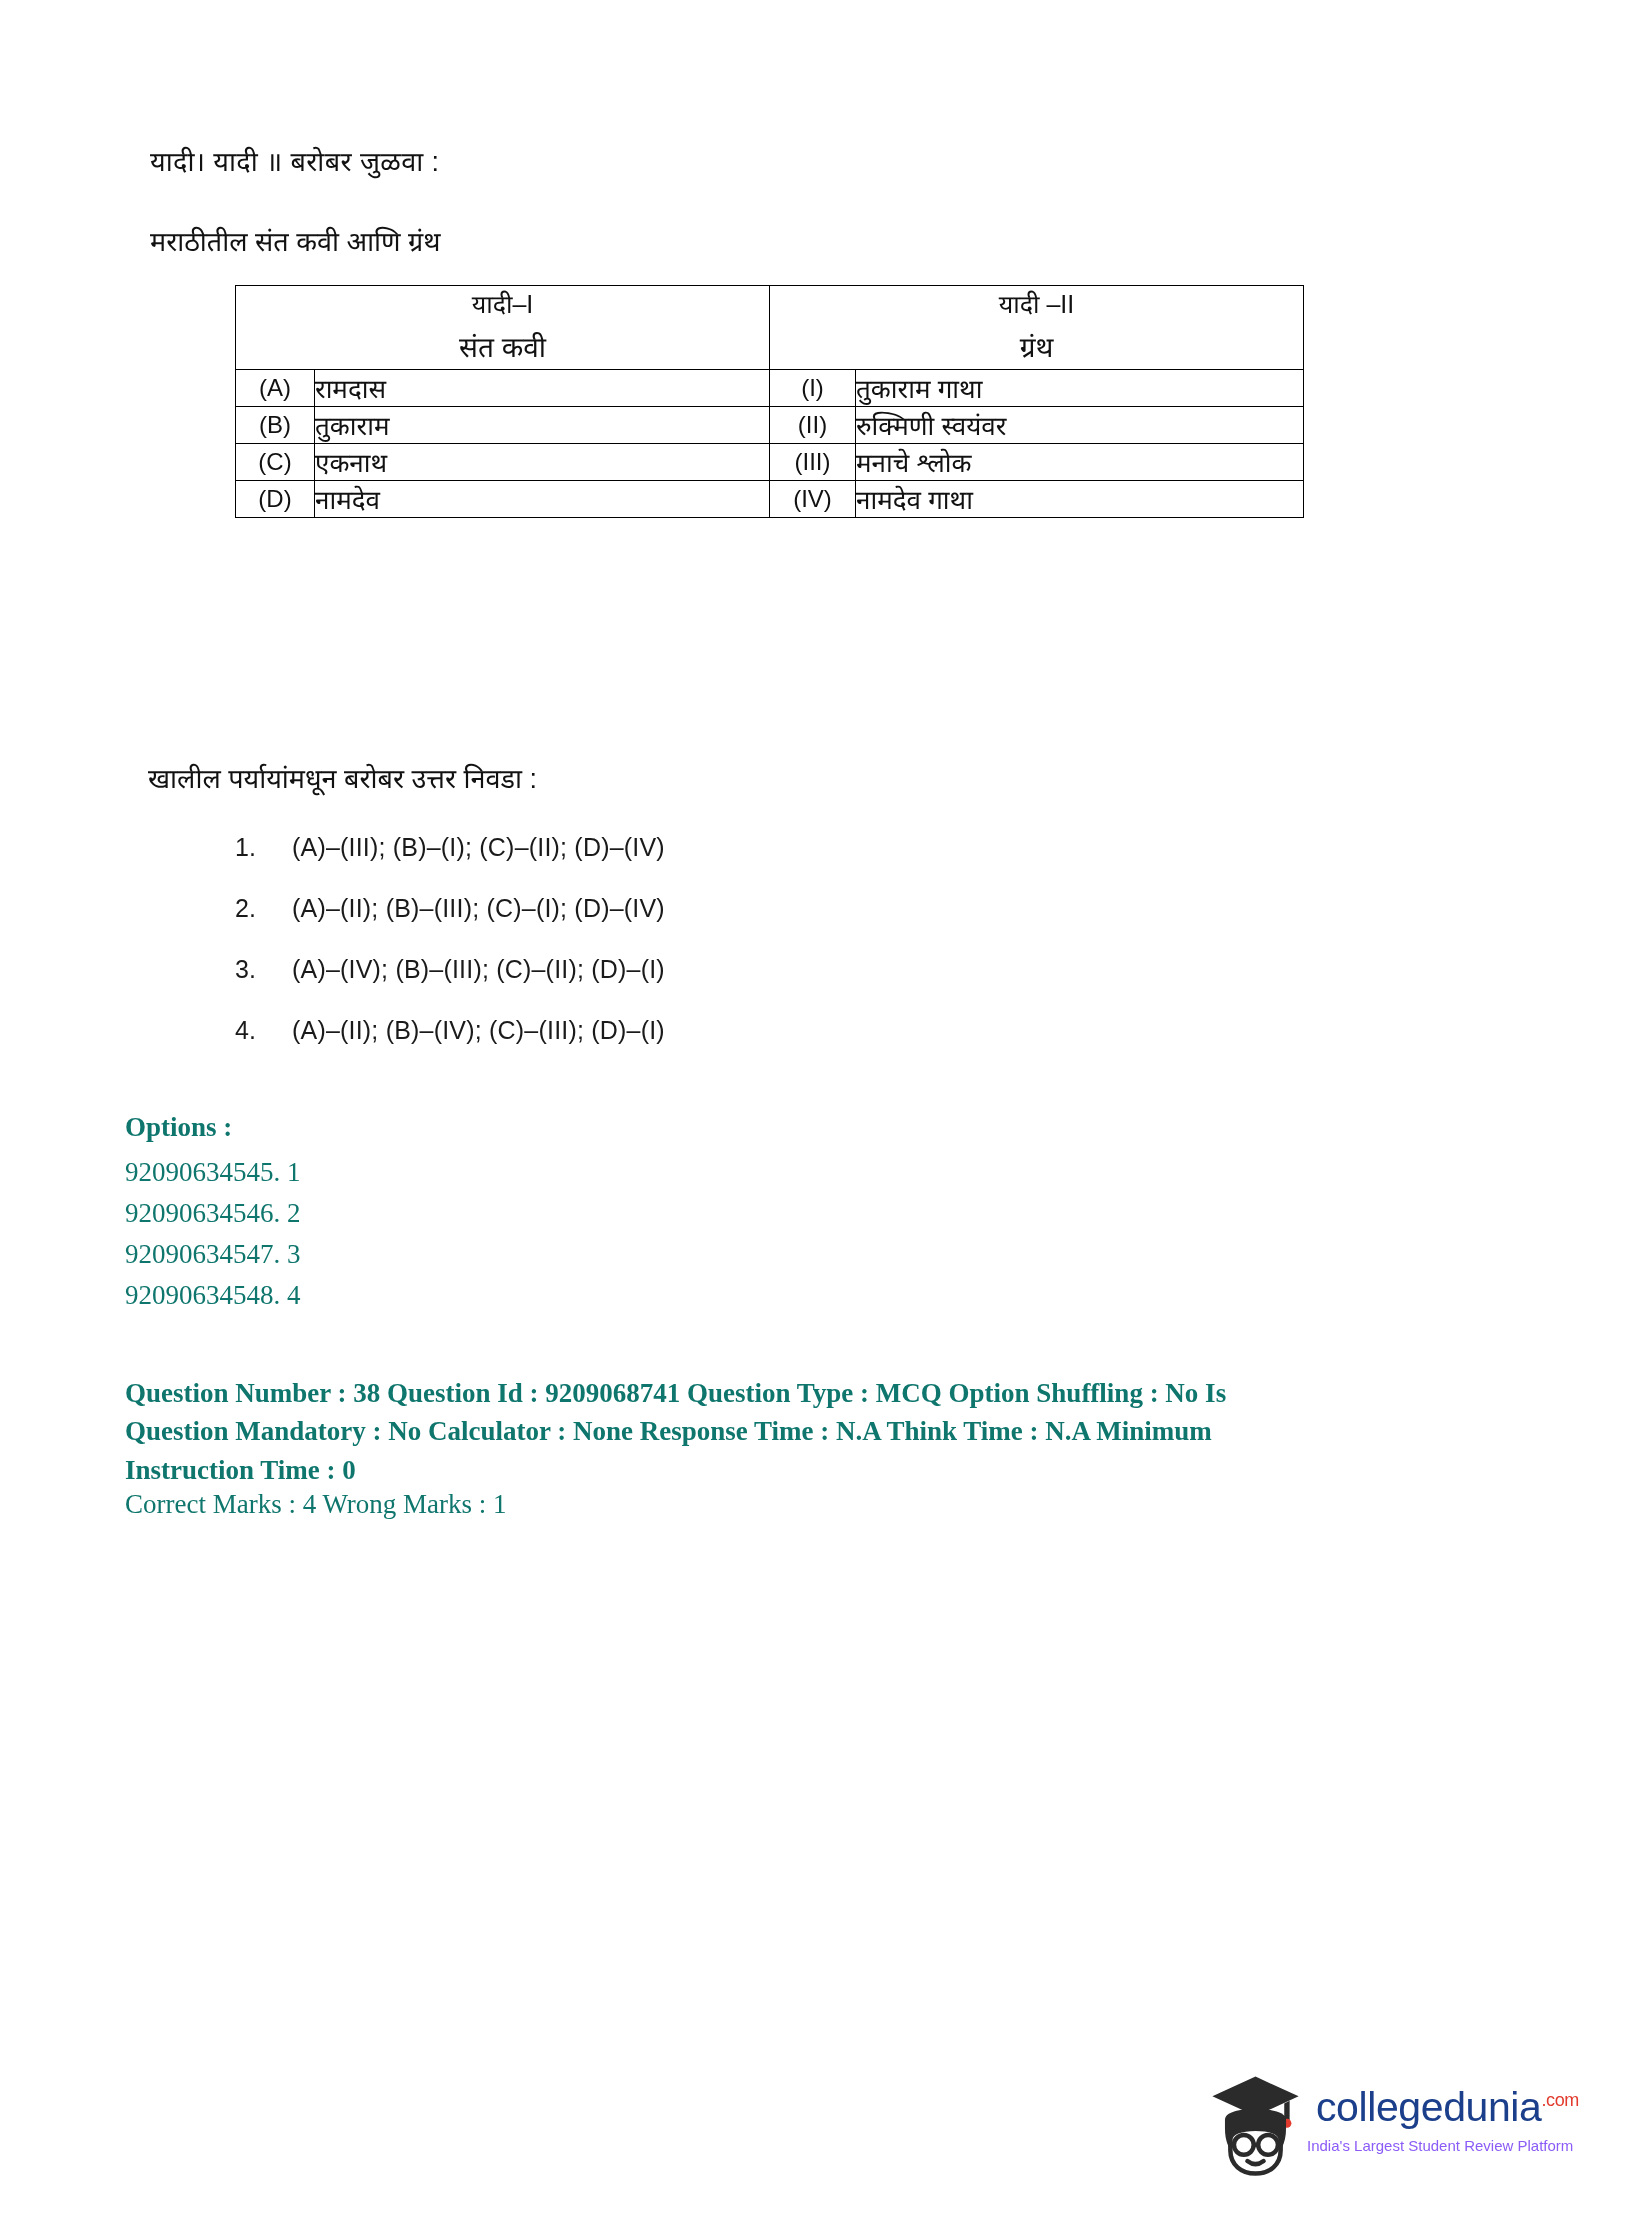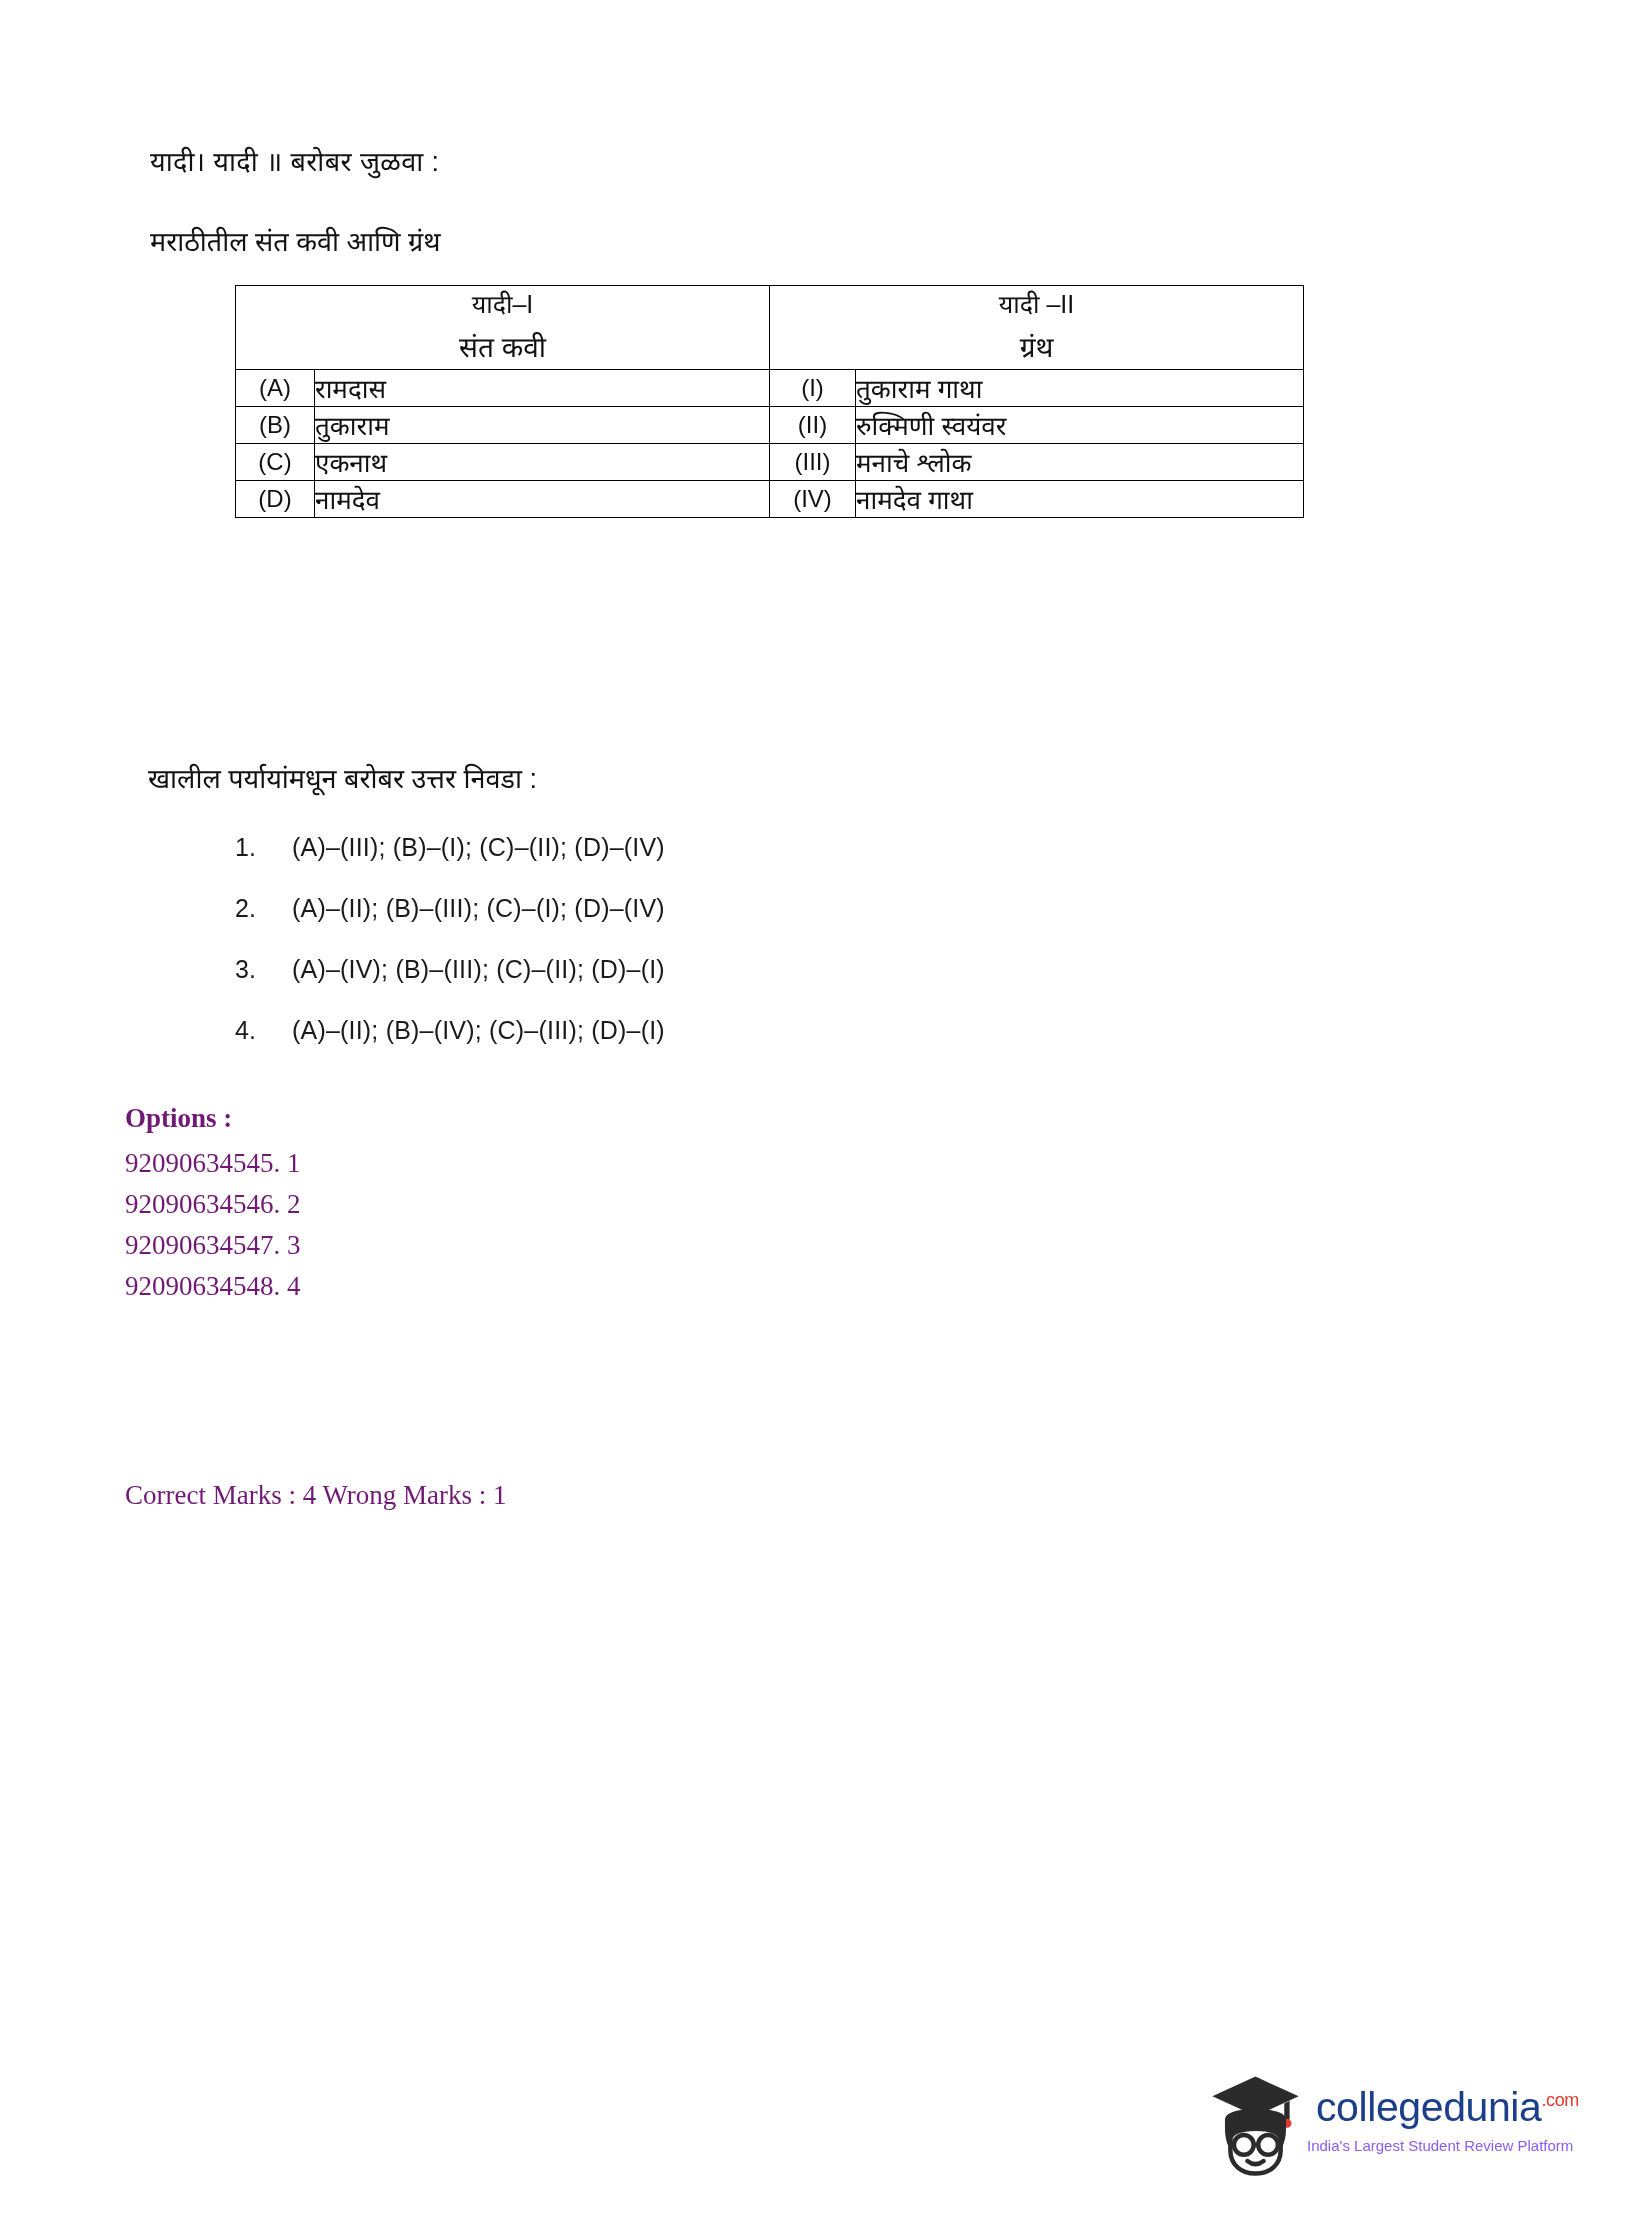--- a/index.html
+++ b/index.html
@@ -110,21 +110,22 @@
     white-space: nowrap;
     letter-spacing: 0.2px;
   }
 
   
   .meta {
     position: absolute;
     left: 125px;
     font-family: "Liberation Serif", serif;
     font-size: 27px;
-    color: #701a75;
+    color: #0f766e;
+    margin-top: 9px;
   }
   .meta-options-title {
     top: 1103px;
     font-weight: bold;
   }
   .meta-codes {
     top: 1143px;
     line-height: 1.52;
     font-weight: normal;
   }
@@ -257,20 +258,25 @@
 
   <div class="meta meta-options-title">Options :</div>
 
   <div class="meta meta-codes">
     <div>92090634545. 1</div>
     <div>92090634546. 2</div>
     <div>92090634547. 3</div>
     <div>92090634548. 4</div>
   </div>
 
+  <div class="meta meta-block">
+    <div>Question Number : 38 Question Id : 9209068741 Question Type : MCQ Option Shuffling : No Is</div>
+    <div>Question Mandatory : No Calculator : None Response Time : N.A Think Time : N.A Minimum</div>
+    <div>Instruction Time : 0</div>
+  </div>
 
   <div class="meta meta-marks">Correct Marks : 4 Wrong Marks : 1</div>
 
   <div class="footer">
     <svg class="logo-mark" viewBox="0 0 108 118">
       <path d="M54 4 L102 26 L54 48 L6 26 Z" fill="#2b2b2b"></path>
       <path d="M86 34 L86 52 a3 3 0 0 0 6 0 L92 31 Z" fill="#2b2b2b"></path>
       <circle cx="89" cy="56" r="5" fill="#e23b2e"></circle>
       <path d="M20 52 C20 44 34 40 54 40 C74 40 88 44 88 52 L88 62 C88 86 74 100 54 100 C34 100 20 86 20 62 Z" fill="#2b2b2b"></path>
       <path d="M26 74 C26 66 38 62 54 62 C70 62 82 66 82 74 L82 86 C82 102 70 112 54 112 C38 112 26 102 26 86 Z" fill="#ffffff" stroke="#2b2b2b" stroke-width="5"></path>

